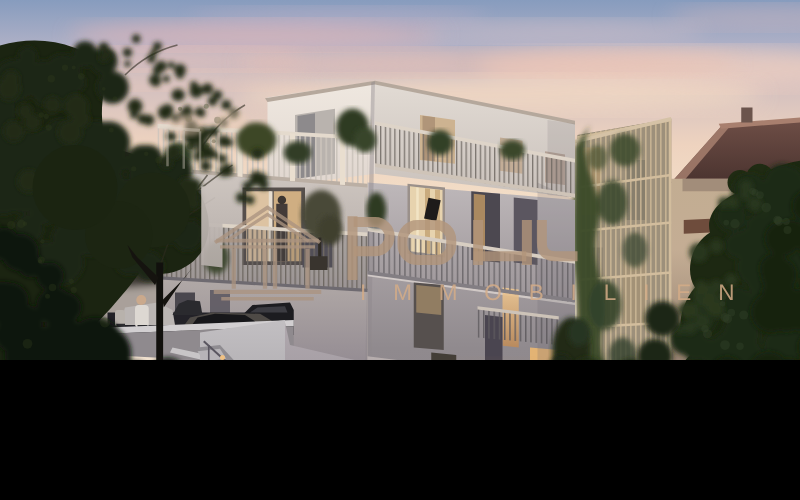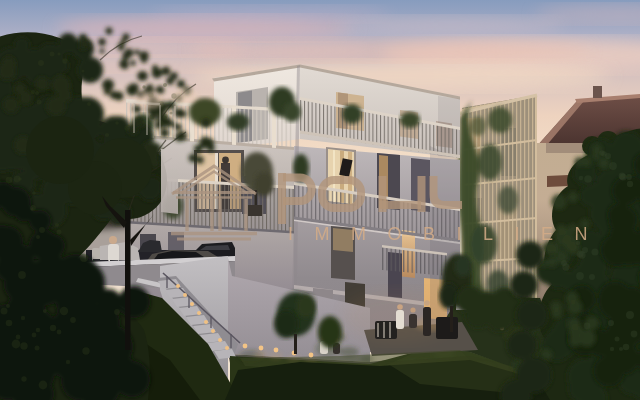--- a/index.html
+++ b/index.html
@@ -1,16 +1,16 @@
 <!DOCTYPE html>
 <html><head>
 <meta charset="utf-8">
 <style>
   html,body{margin:0;padding:0;background:#000;}
-  #stage{width:640px;height:400px;overflow:hidden;position:relative;font-family:"Liberation Sans",sans-serif;}
+  #stage{width:640px;height:288px;overflow:hidden;position:relative;font-family:"Liberation Sans",sans-serif;}
 </style>
 </head>
 <body>
 <div id="stage">
 <svg width="640" height="400" viewBox="0 0 640 400" xmlns="http://www.w3.org/2000/svg">
 <defs>
   <linearGradient id="sky" x1="0" y1="0" x2="0" y2="1">
     <stop offset="0" stop-color="#879cbe"></stop>
     <stop offset="0.09" stop-color="#aeb0c6"></stop>
     <stop offset="0.18" stop-color="#d5c1bf"></stop>

